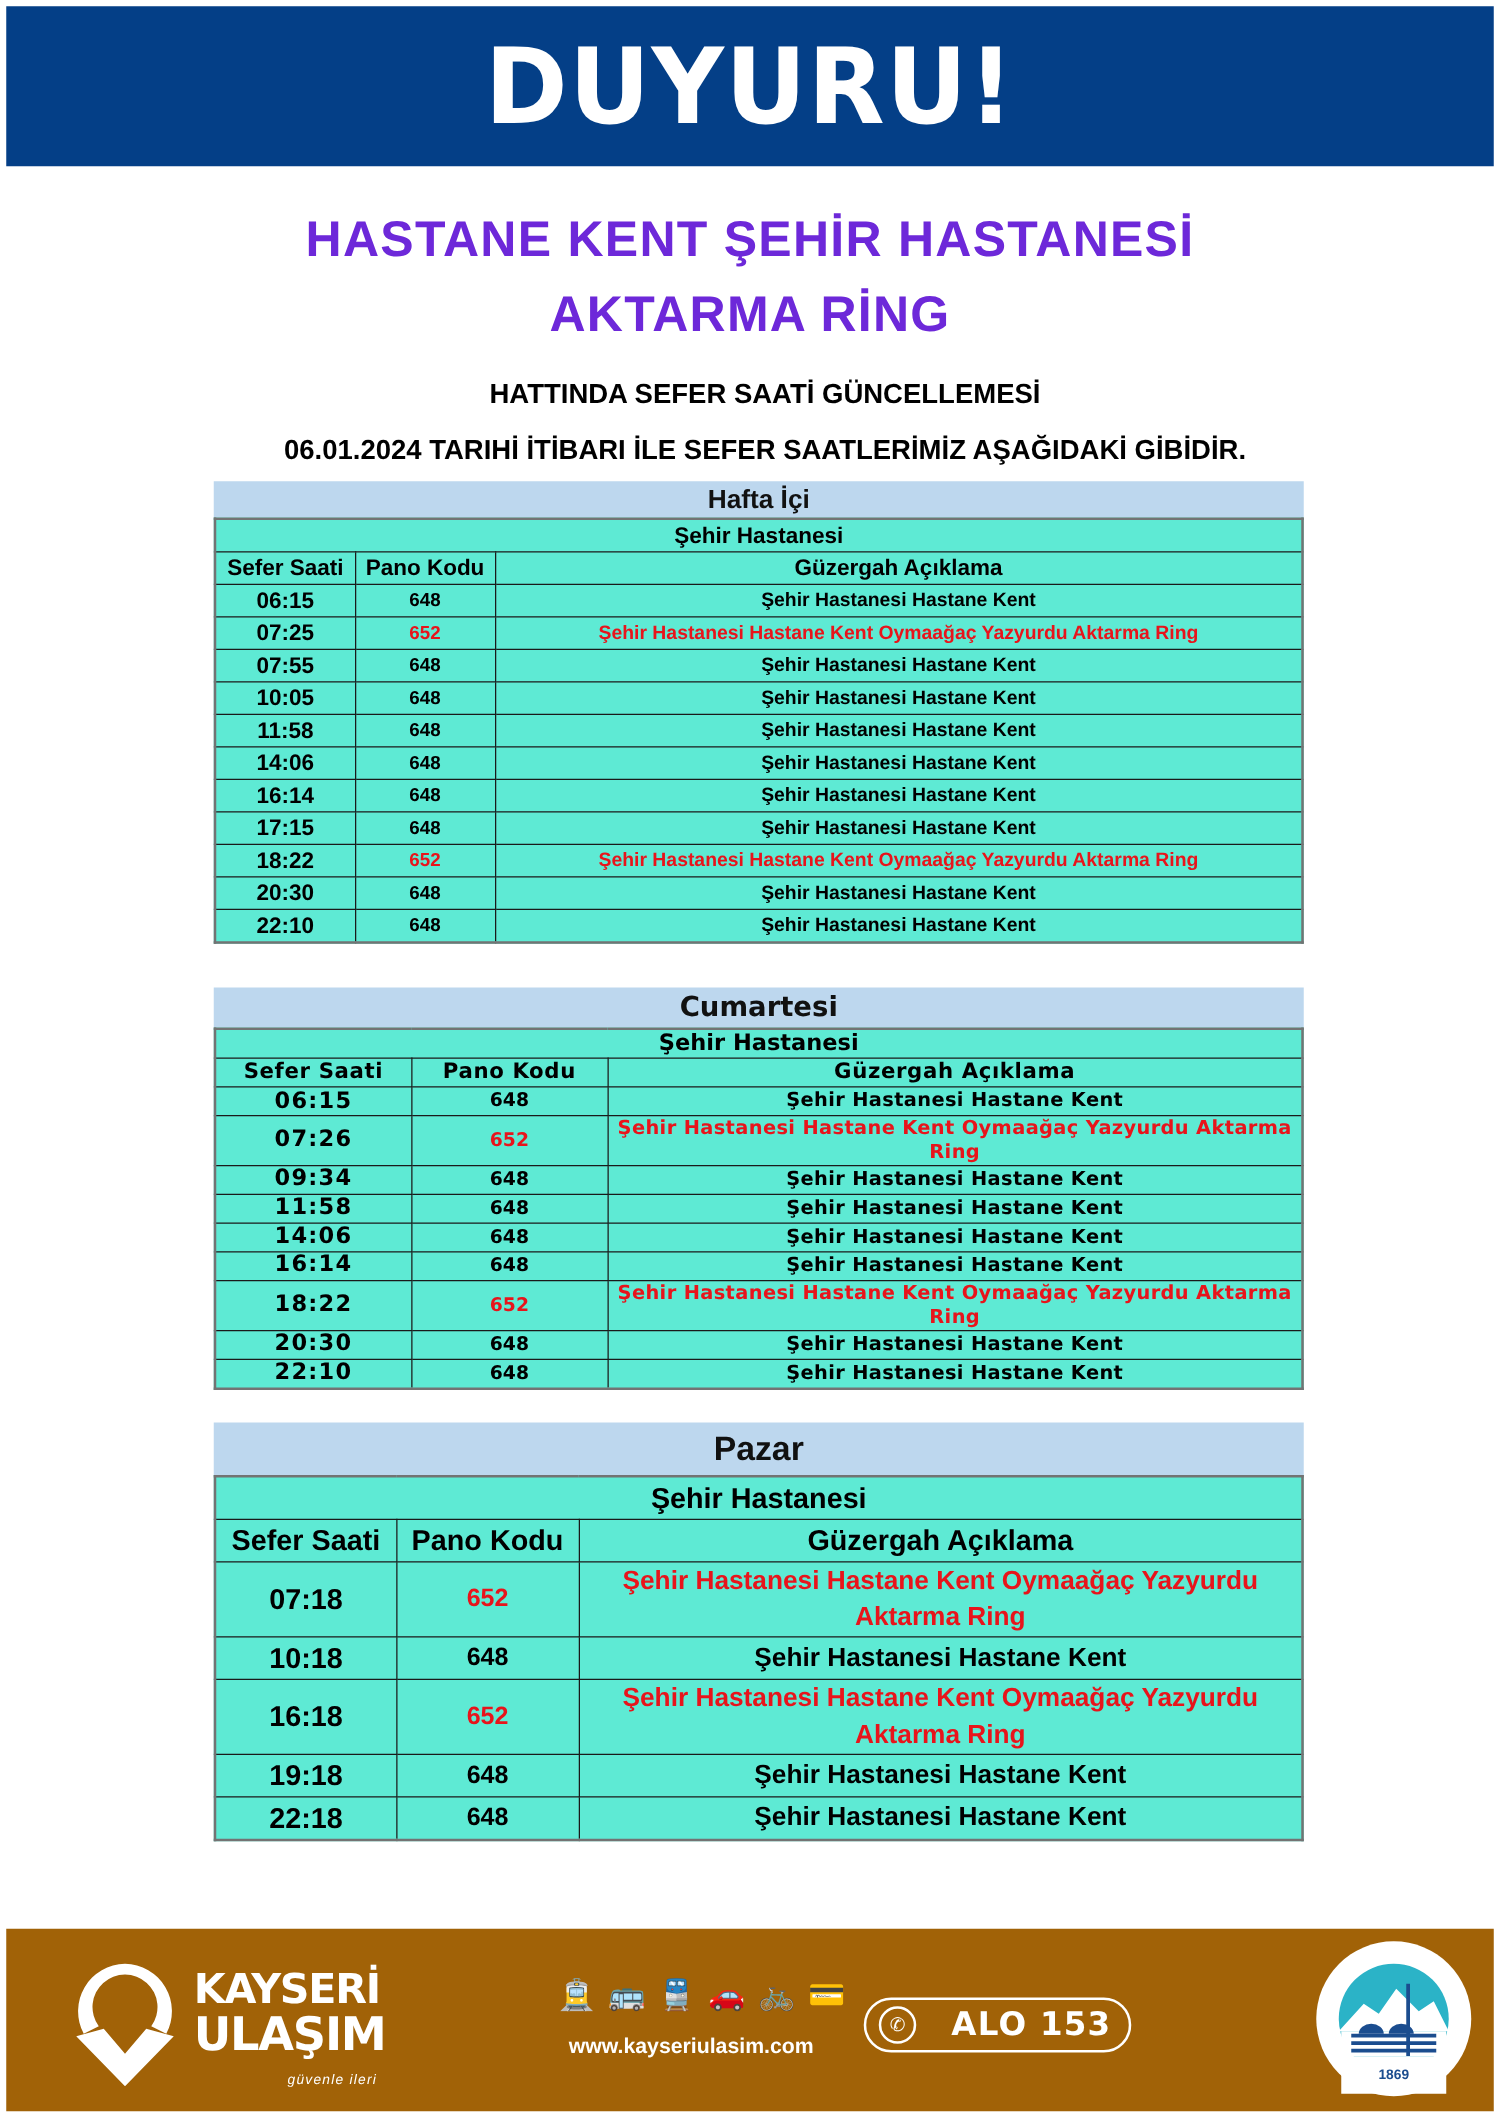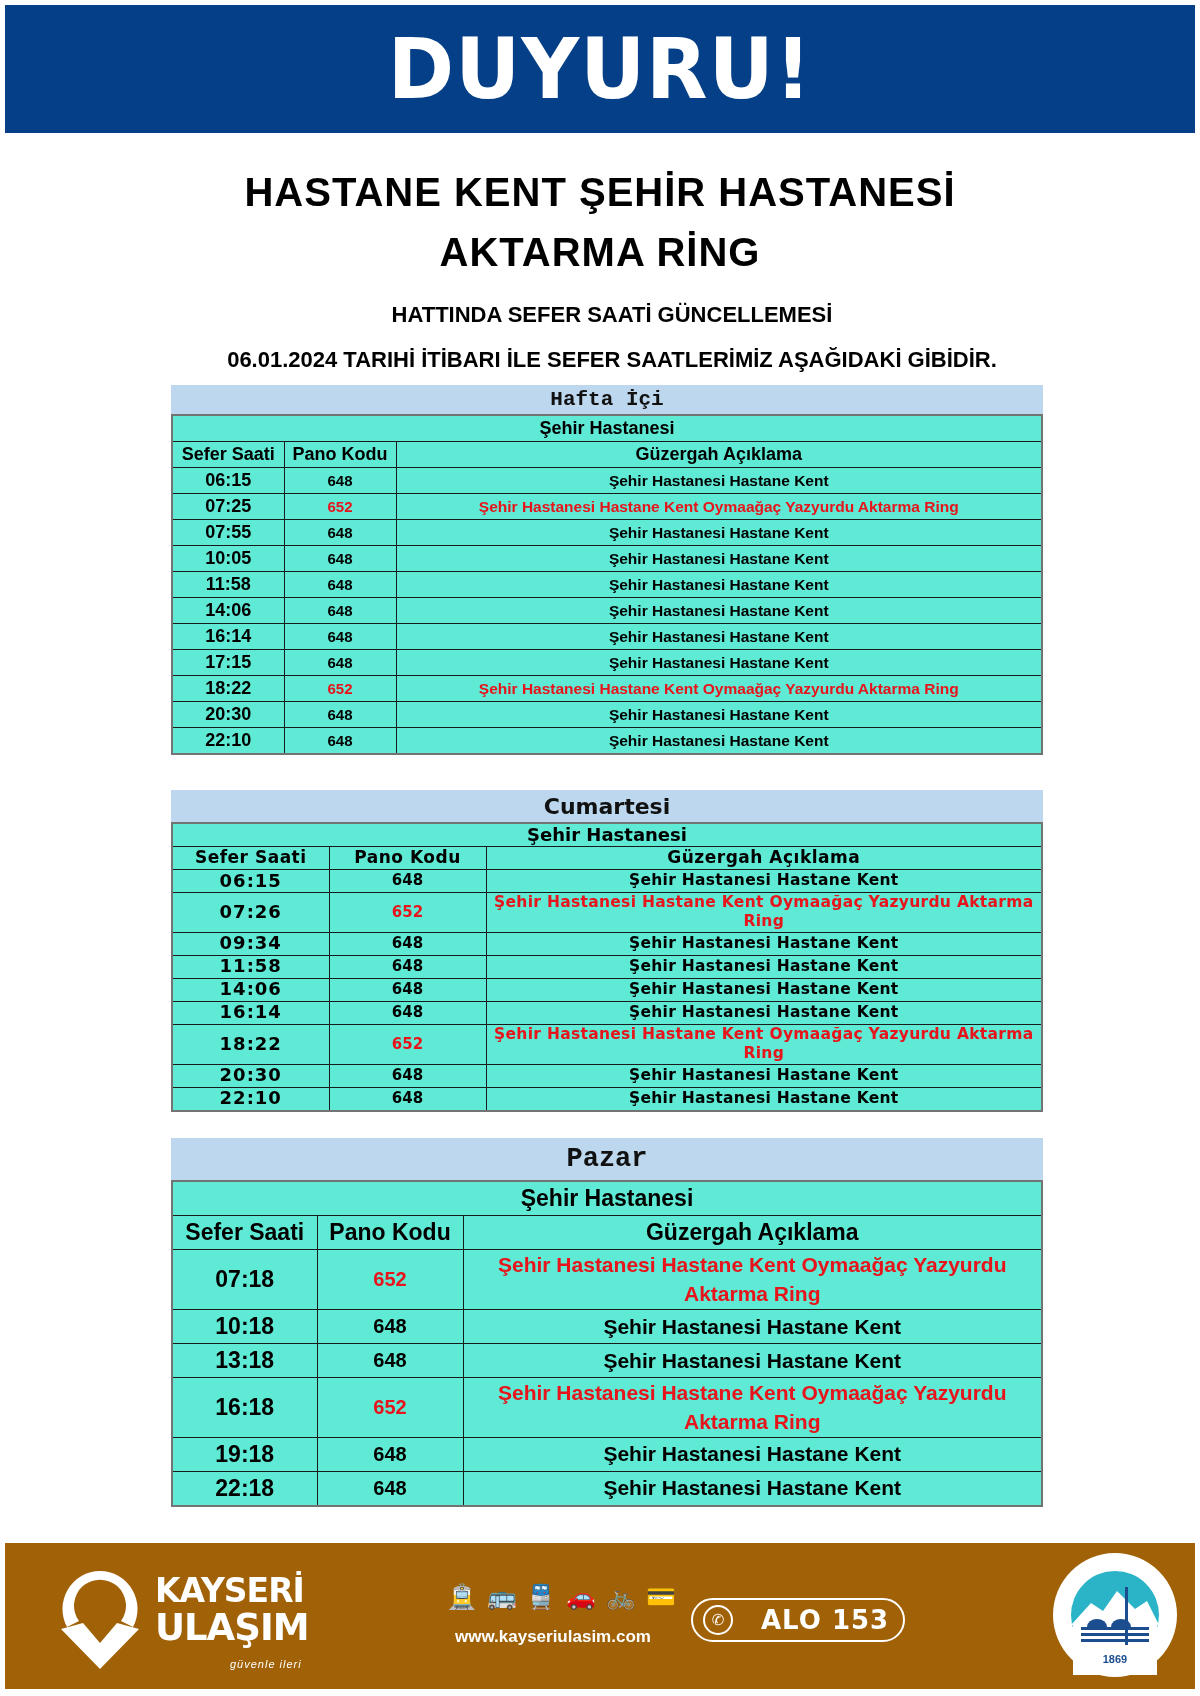--- a/index.html
+++ b/index.html
@@ -10,34 +10,34 @@
   .banner {
     position: absolute; left: 5px; top: 5px; width: 1190px; height: 128px;
     background: #043f87; display: flex; align-items: center; justify-content: center;
   }
   .banner-title {
     color: #fff; font-family: "DejaVu Sans", sans-serif; font-weight: bold; font-size: 80px;
     letter-spacing: 1px; transform: scaleY(1.05);
   }
   .headline {
     position: absolute; left: 0; width: 1200px; text-align: center;
-    color: #000000; font-weight: bold; font-size: 40px; letter-spacing: 1px;
+    color: #6d28d9; font-weight: bold; font-size: 40px; letter-spacing: 1px;
   }
   .h1 { top: 170px; }
   .h2 { top: 230px; }
   .sub {
     position: absolute; left: 0; width: 1200px; text-align: center; font-weight: bold; color: #000; margin-left: 12px;
   }
   .sub1 { top: 302px; font-size: 22px; }
   .sub2 { top: 347px; font-size: 22px; }
 
   .section { position: absolute; left: 171px; width: 872px; }
   .day-band {
     background: #bdd7ee; text-align: center; font-weight: bold; color: #111;
-    display: flex; align-items: center; justify-content: center; font-family: Liberation Mono, monospace;
+    display: flex; align-items: center; justify-content: center;
   }
   table.sched {
     width: 100%; border-collapse: collapse; background: #5eead4; table-layout: fixed;
     border: 2px solid #737373;
   }
   table.sched td {
     border: 1.5px solid #1a1a1a; text-align: center; font-weight: bold; padding: 0; line-height: 1.15;
   }
   .red { color: #e8141b; }
 
@@ -264,25 +264,20 @@
         <td class="colhead">Pano Kodu</td>
         <td class="colhead">Güzergah Açıklama</td>
       </tr>
     <tr>
           <td class="time">07:18</td>
           <td class="code red">652</td>
           <td class="route red">Şehir Hastanesi Hastane Kent Oymaağaç Yazyurdu Aktarma Ring</td>
         </tr>
         <tr>
           <td class="time">10:18</td>
-          <td class="code">648</td>
-          <td class="route">Şehir Hastanesi Hastane Kent</td>
-        </tr>
-        <tr>
-          <td class="time">13:18</td>
           <td class="code">648</td>
           <td class="route">Şehir Hastanesi Hastane Kent</td>
         </tr>
         <tr>
           <td class="time">16:18</td>
           <td class="code red">652</td>
           <td class="route red">Şehir Hastanesi Hastane Kent Oymaağaç Yazyurdu Aktarma Ring</td>
         </tr>
         <tr>
           <td class="time">19:18</td>

